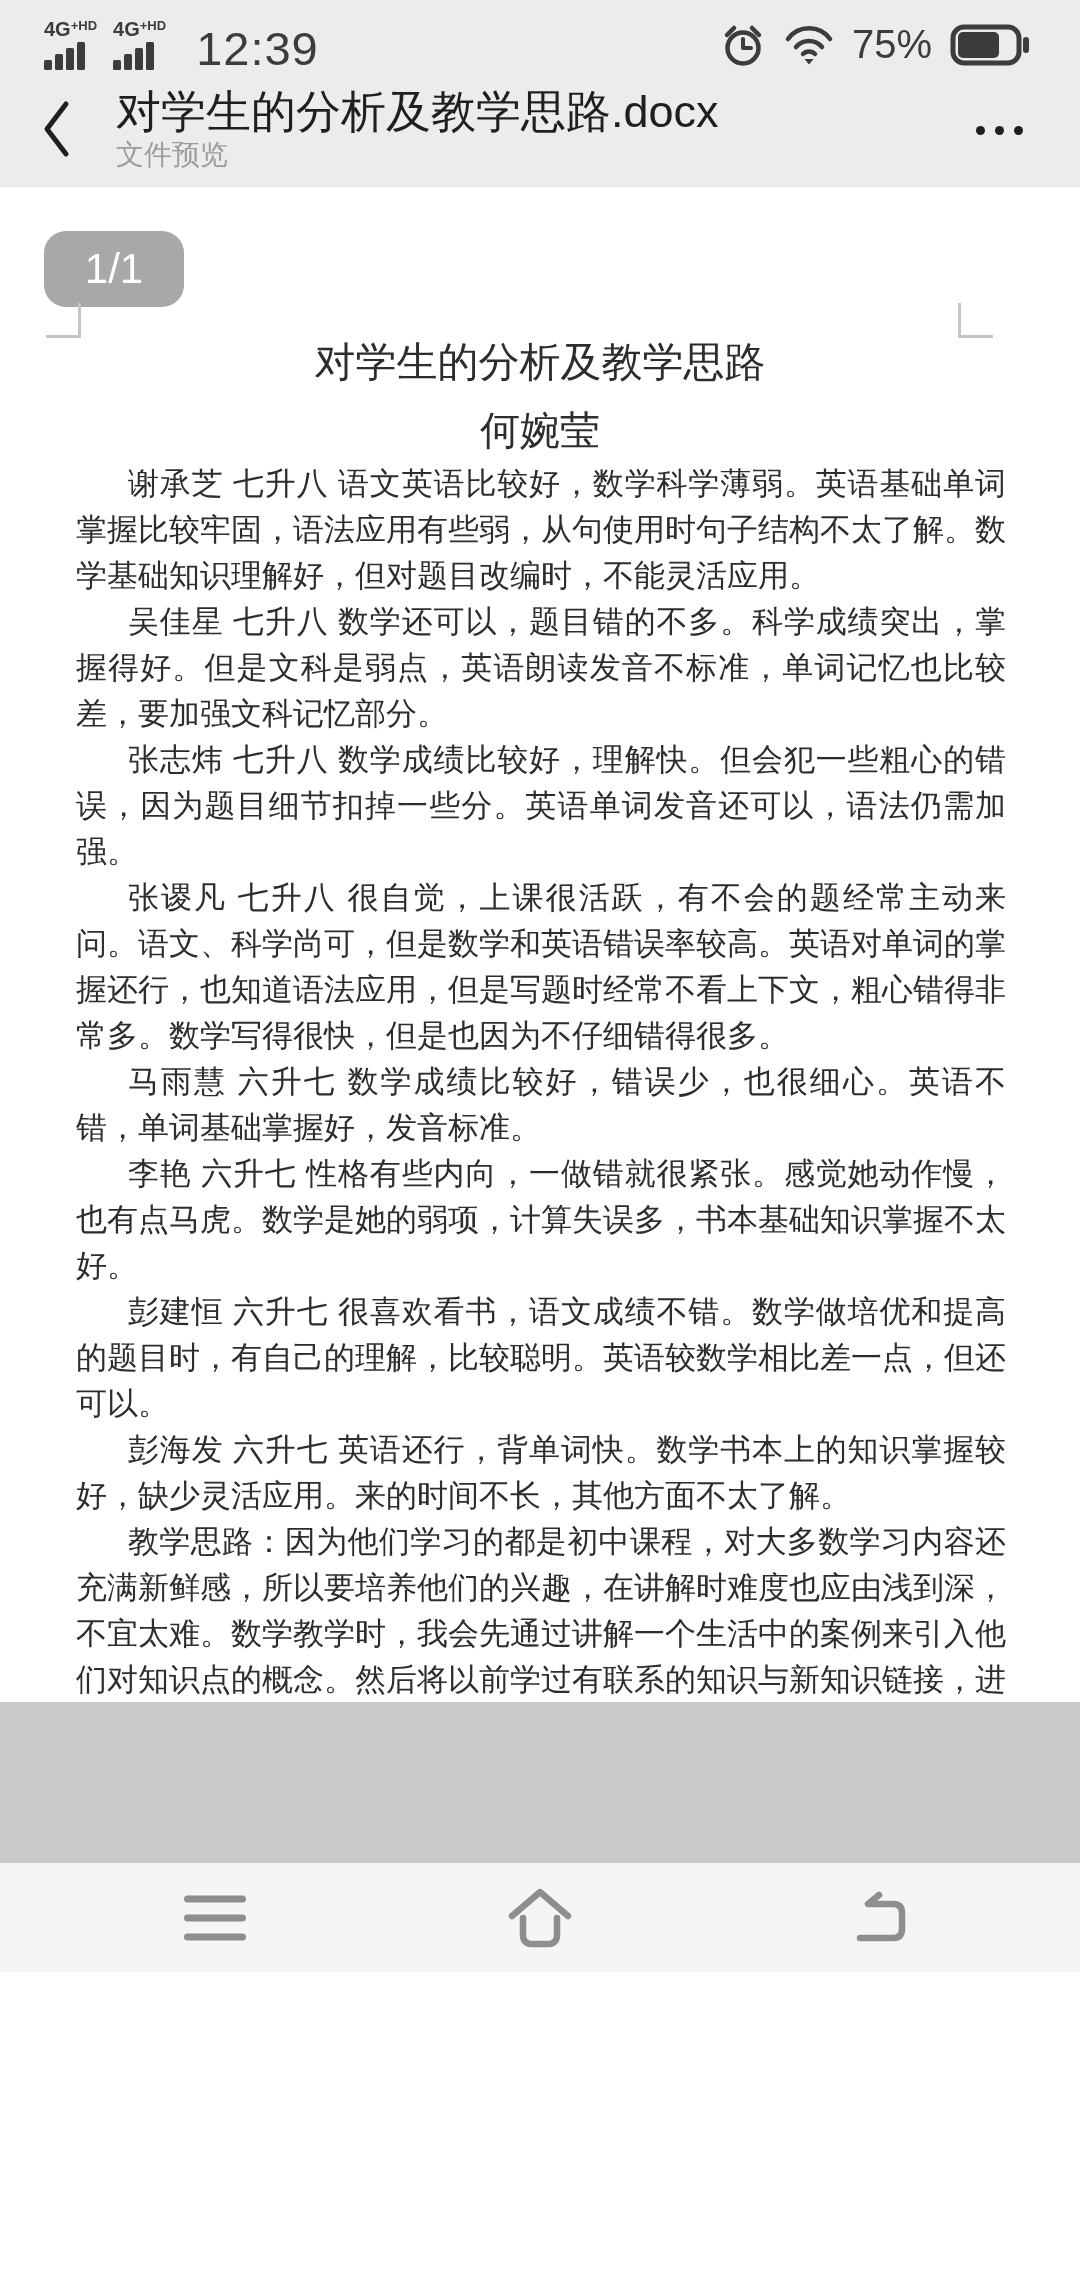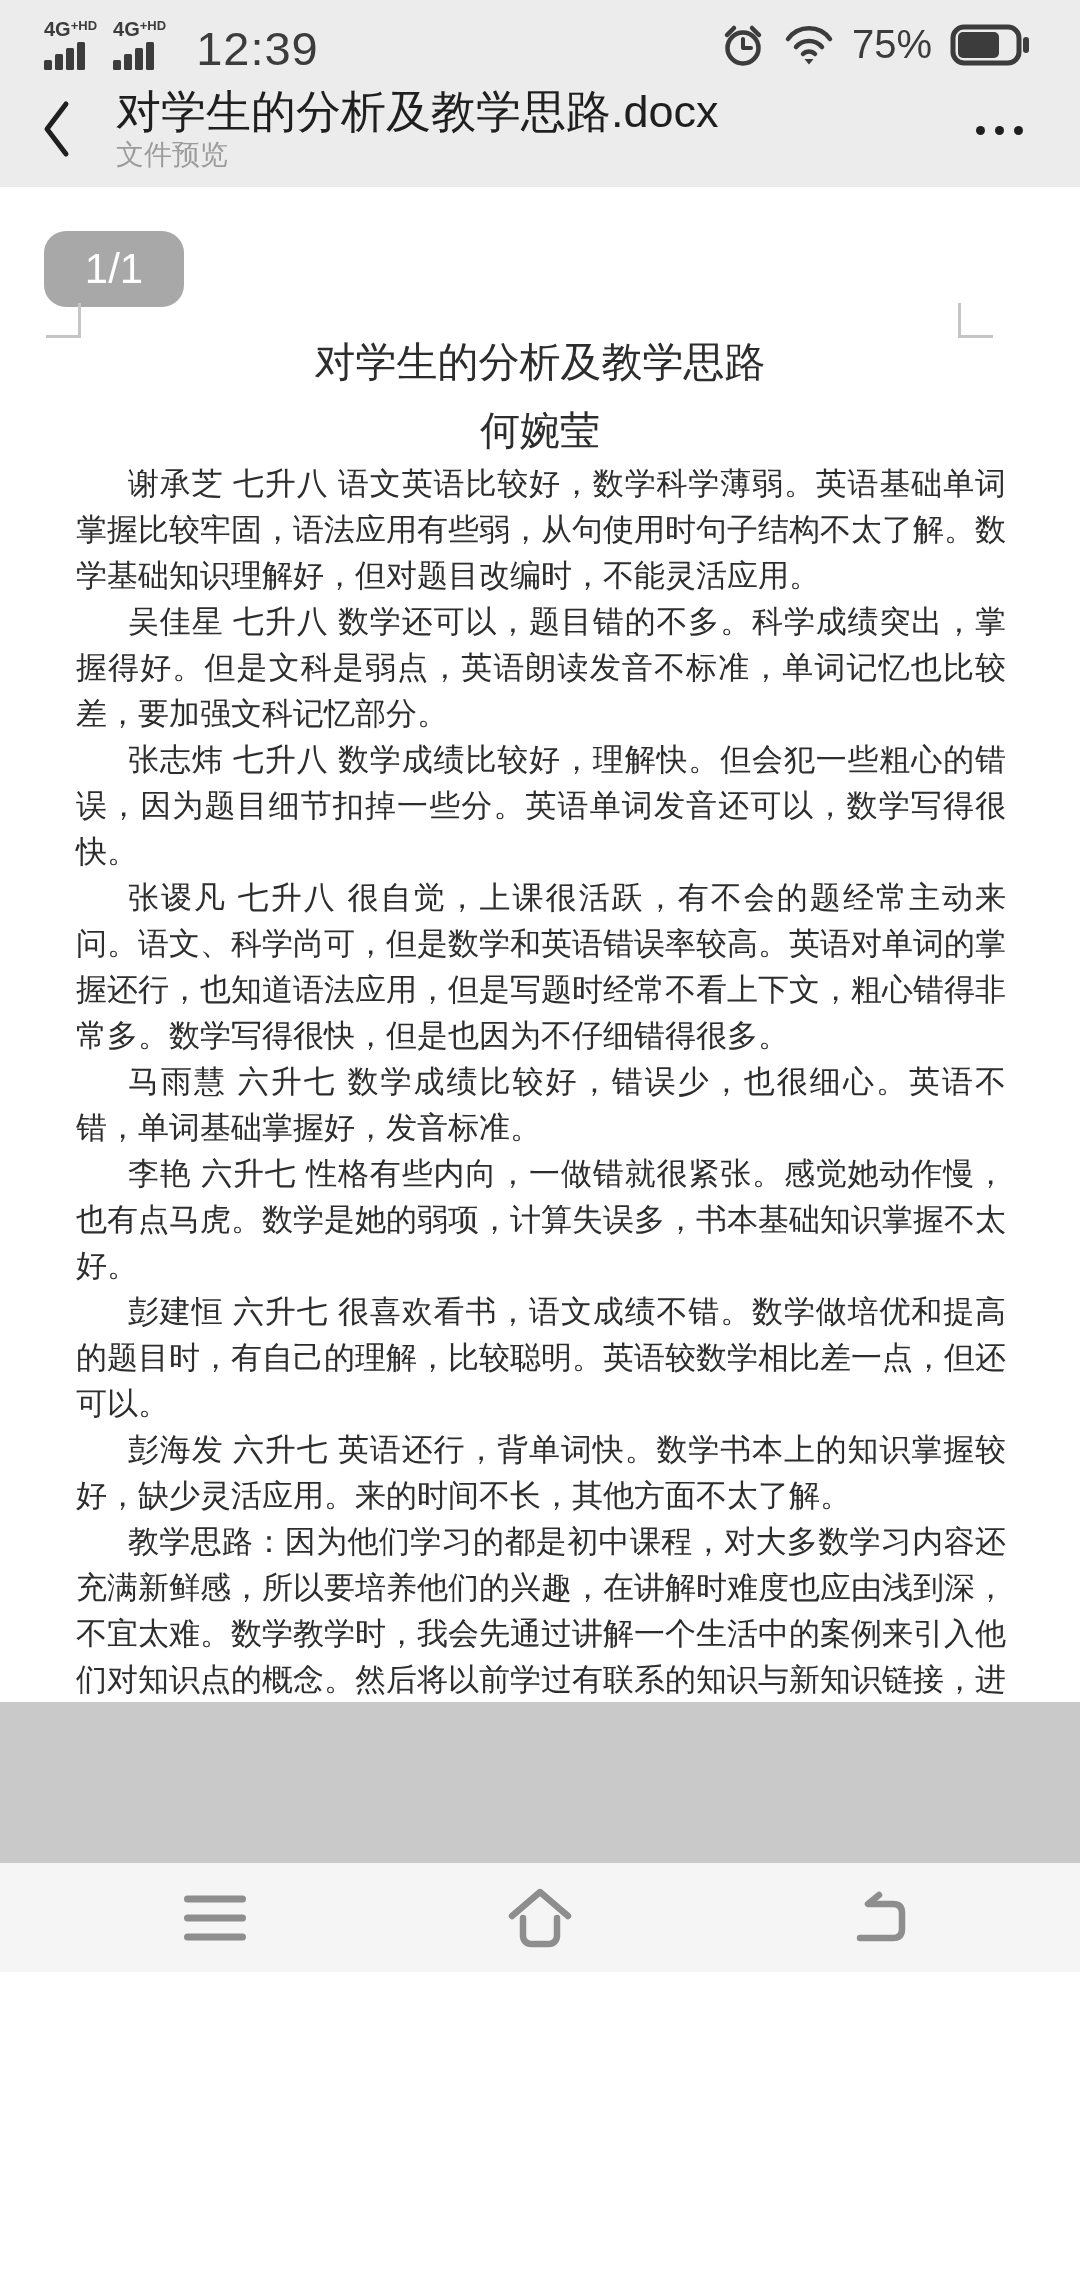--- a/index.html
+++ b/index.html
@@ -152,21 +152,21 @@
     <div class="page-badge">1/1</div>
     <div class="corner corner-tl"></div>
     <div class="corner corner-tr"></div>
     <div class="corner corner-bl"></div>
     <div class="corner corner-br"></div>
     <div class="doc-title">对学生的分析及教学思路</div>
     <div class="doc-author">何婉莹</div>
     <div class="doc-body">
         <p class="para">谢承芝 七升八 语文英语比较好，数学科学薄弱。英语基础单词掌握比较牢固，语法应用有些弱，从句使用时句子结构不太了解。数学基础知识理解好，但对题目改编时，不能灵活应用。</p>
         <p class="para">吴佳星 七升八 数学还可以，题目错的不多。科学成绩突出，掌握得好。但是文科是弱点，英语朗读发音不标准，单词记忆也比较差，要加强文科记忆部分。</p>
-        <p class="para">张志炜 七升八 数学成绩比较好，理解快。但会犯一些粗心的错误，因为题目细节扣掉一些分。英语单词发音还可以，数学写得很快。</p>
+        <p class="para">张志炜 七升八 数学成绩比较好，理解快。但会犯一些粗心的错误，因为题目细节扣掉一些分。英语单词发音还可以，语法仍需加强。</p>
         <p class="para">张谡凡 七升八 很自觉，上课很活跃，有不会的题经常主动来问。语文、科学尚可，但是数学和英语错误率较高。英语对单词的掌握还行，也知道语法应用，但是写题时经常不看上下文，粗心错得非常多。数学写得很快，但是也因为不仔细错得很多。</p>
         <p class="para">马雨慧 六升七 数学成绩比较好，错误少，也很细心。英语不错，单词基础掌握好，发音标准。</p>
         <p class="para">李艳 六升七 性格有些内向，一做错就很紧张。感觉她动作慢，也有点马虎。数学是她的弱项，计算失误多，书本基础知识掌握不太好。</p>
         <p class="para">彭建恒 六升七 很喜欢看书，语文成绩不错。数学做培优和提高的题目时，有自己的理解，比较聪明。英语较数学相比差一点，但还可以。</p>
         <p class="para">彭海发 六升七 英语还行，背单词快。数学书本上的知识掌握较好，缺少灵活应用。来的时间不长，其他方面不太了解。</p>
         <p class="para">教学思路：因为他们学习的都是初中课程，对大多数学习内容还充满新鲜感，所以要培养他们的兴趣，在讲解时难度也应由浅到深，不宜太难。数学教学时，我会先通过讲解一个生活中的案例来引入他们对知识点的概念。然后将以前学过有联系的知识与新知识链接，进行比较，找出共通点。然后讲解基础的例题引导学生将刚学到的知识进行应用，熟练之后再引入更深层次的例题。最后进行课堂小结加深认识，并让他们独立完成课后作业。统一讲解错误多的题，再针对个人情况来一对一讲解，进行巩固。</p>
       </div>
   </div>
 
   <div class="gray-band"></div>

